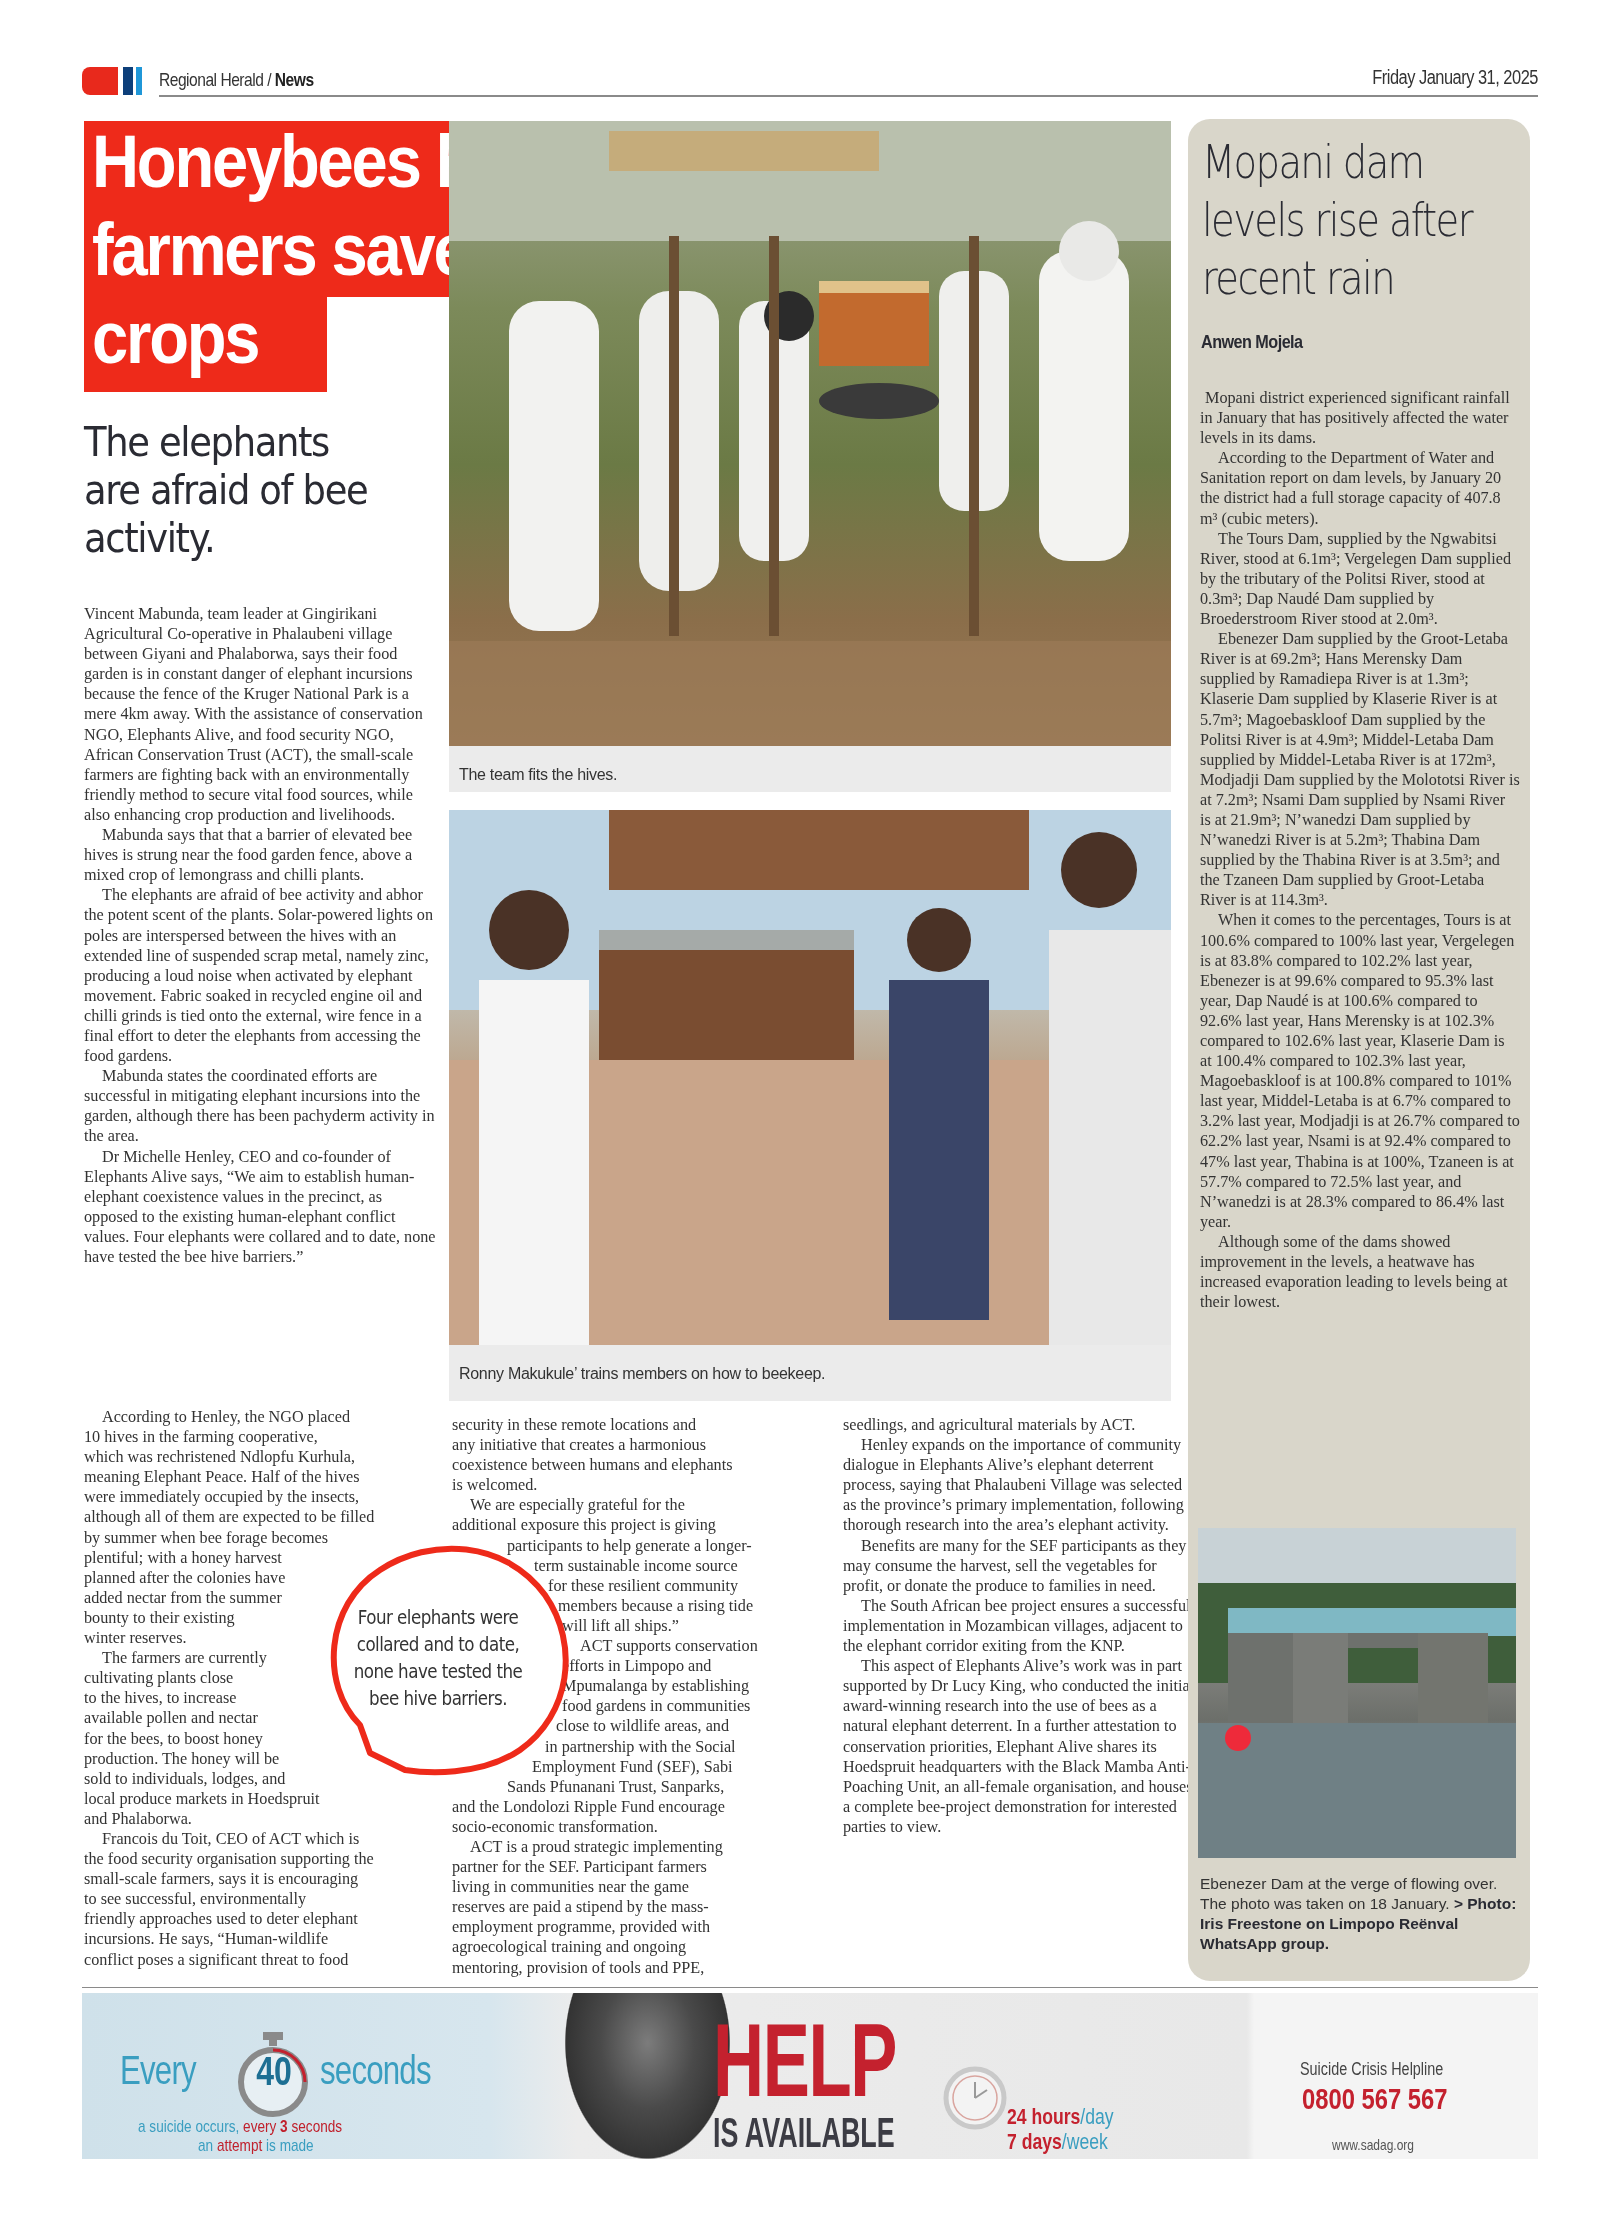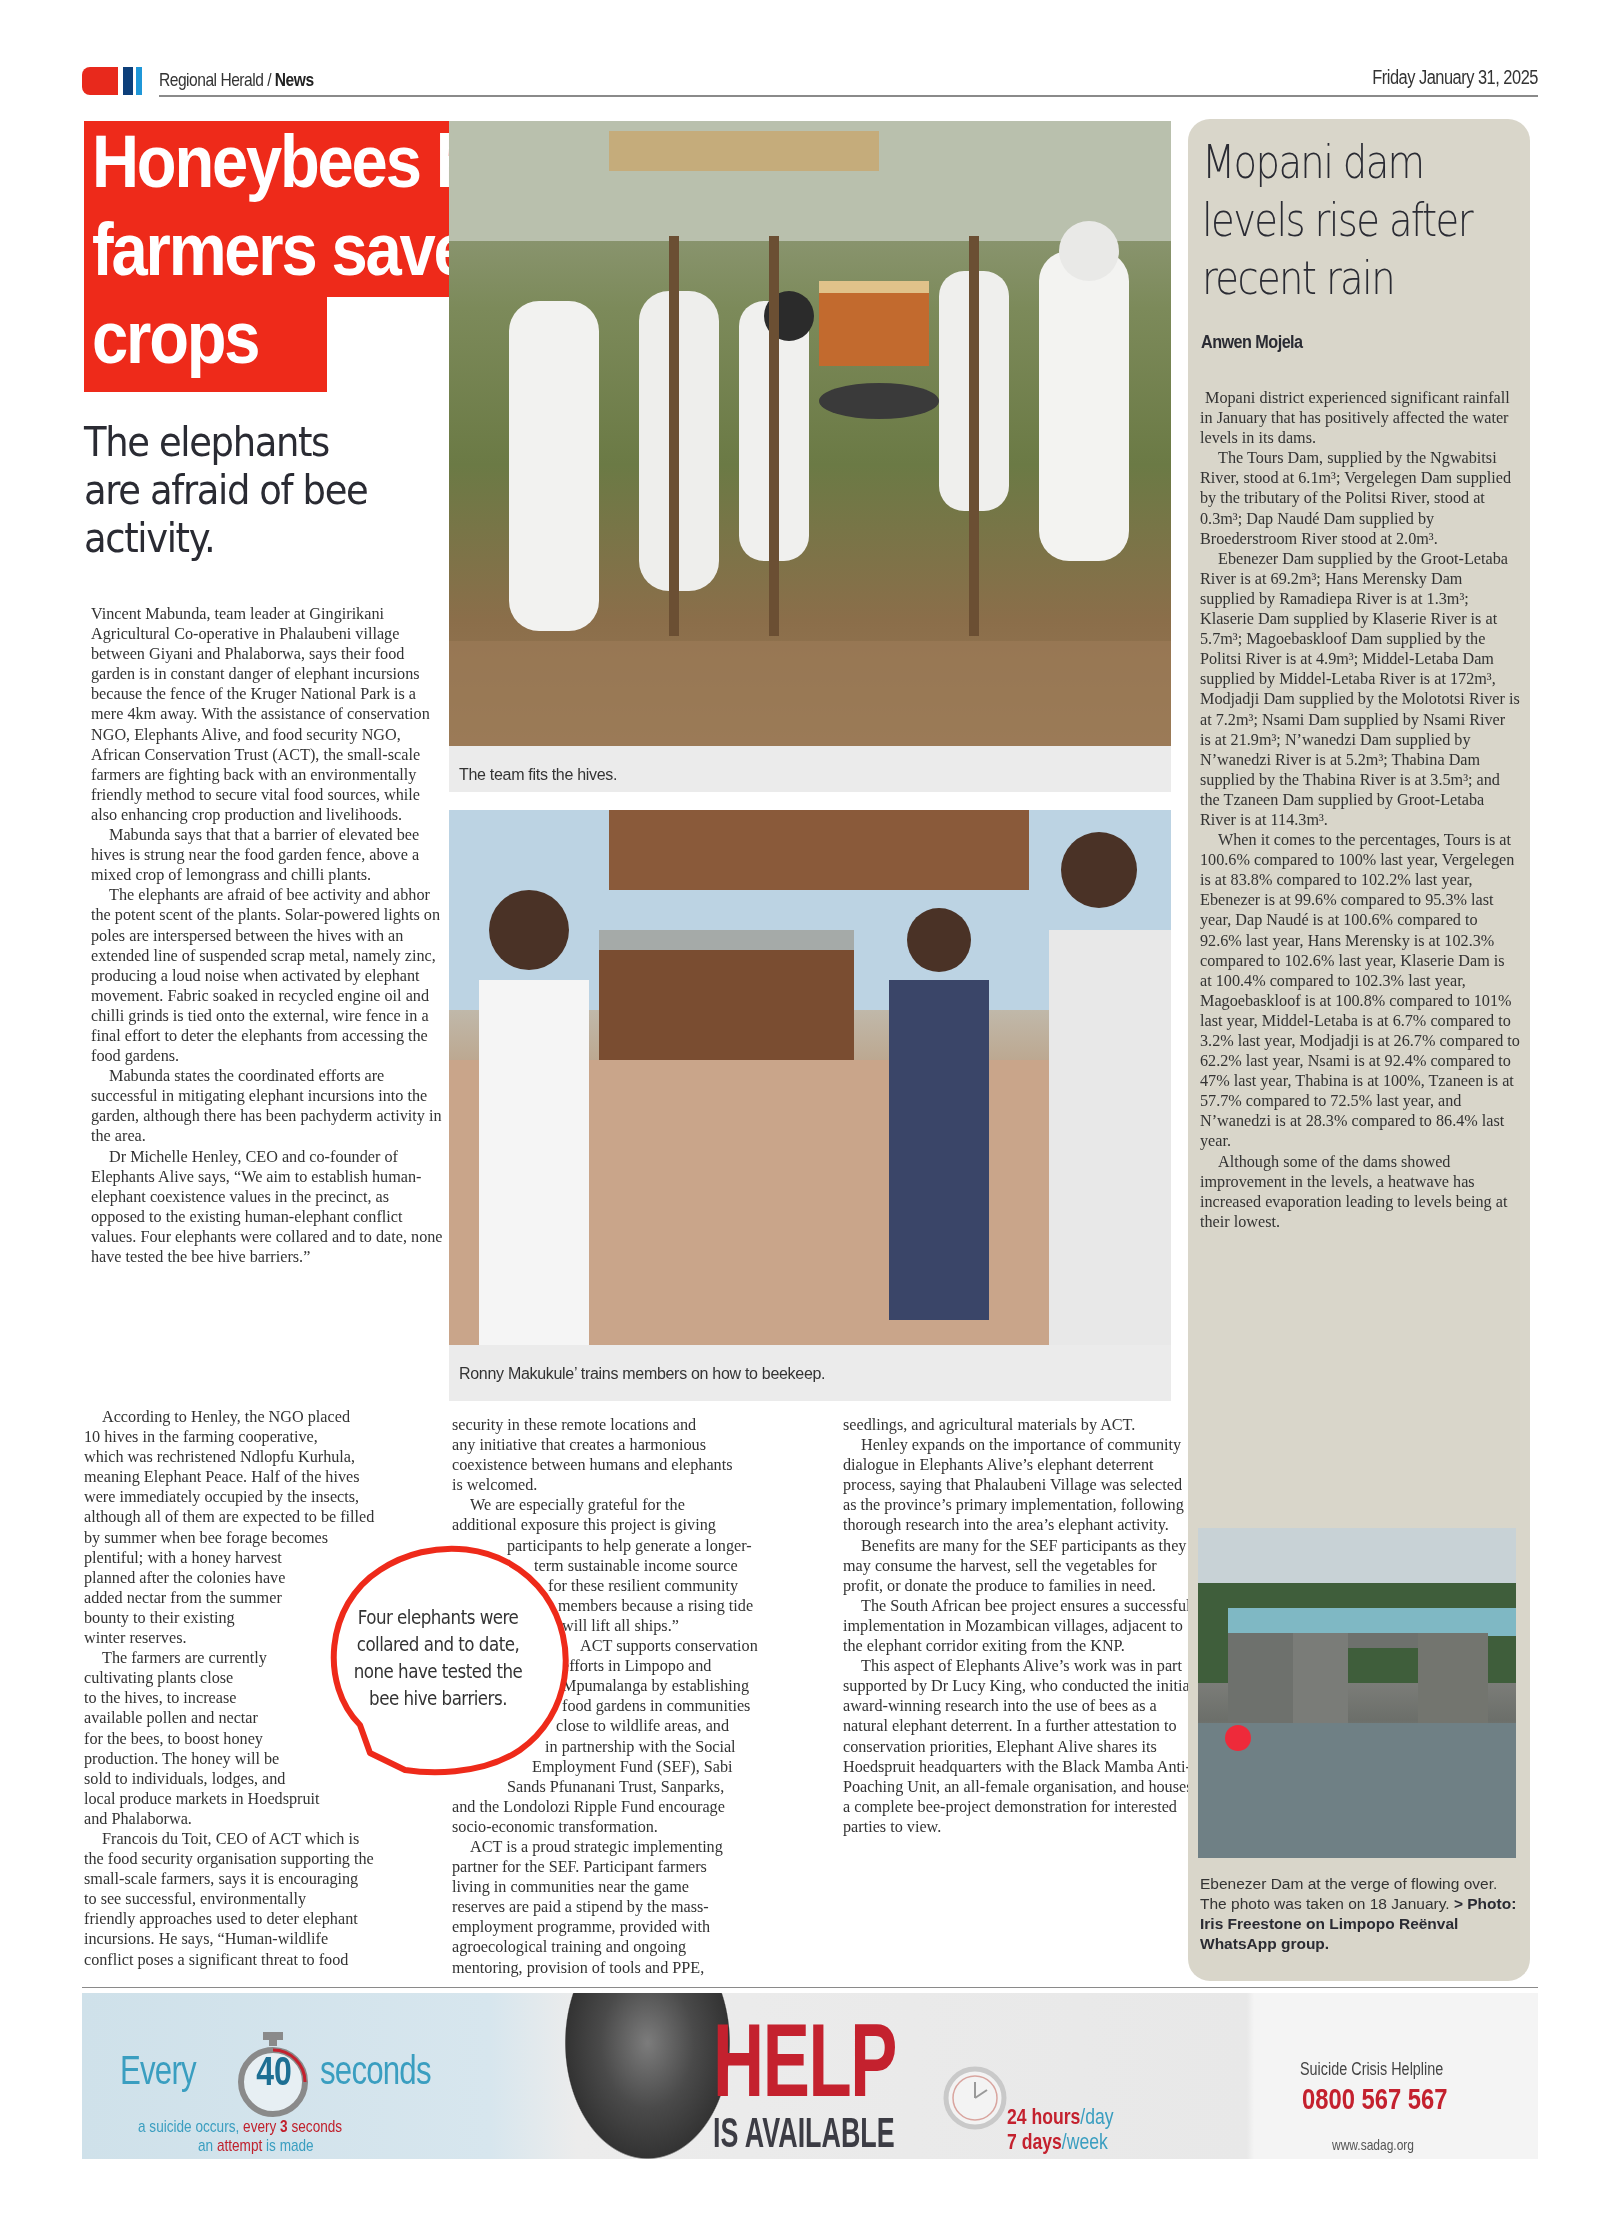--- a/index.html
+++ b/index.html
@@ -20,21 +20,21 @@
   .hl-block { position: absolute; background: #ee2a1a; }
   .hl-text { position: absolute; left: 92px; top: 118px; width: 420px; font-family: "Liberation Sans", sans-serif; font-weight: bold; color: #fff; font-size: 74px; line-height: 88px; letter-spacing: -2.5px; transform: scaleX(0.88); transform-origin: left top; }
   .hl-line { display: block; white-space: nowrap; }
 
   .deck { position: absolute; left: 84px; top: 418px; width: 320px; font-family: "DejaVu Sans", sans-serif; font-size: 41px; line-height: 48px; color: #2a2b33; letter-spacing: -1.5px; transform: scaleX(0.9); transform-origin: left top; }
 
   
   .col { position: absolute; font-size: 16.2px; line-height: 20.1px; color: #333; text-align: left; }
   .col p { text-indent: 18px; }
   .col p.noindent { text-indent: 0; }
-  .col1 { left: 84px; top: 604px; width: 355px; margin-left: 7px; }
+  .col1 { left: 84px; top: 604px; width: 355px; }
   .col1b { left: 84px; top: 1407px; width: 360px; }
   .col2 { left: 452px; top: 1415px; width: 355px; }
   .col3 { left: 823px; top: 1415px; width: 355px; margin-left: 20px; }
 
   
   .photo { position: absolute; overflow: hidden; }
   .photo1 { left: 449px; top: 121px; width: 722px; height: 625px; background: linear-gradient(180deg, #9fa58f 0%, #7c8a5a 30%, #6b7a45 55%, #8b6e4a 80%, #9a7b58 100%); }
   .cap-box { position: absolute; background: #ebebeb; font-family: "Liberation Sans", sans-serif; font-size: 16px; color: #333; padding: 20px 10px 0 10px; letter-spacing: -0.3px; }
   .cap1 { left: 449px; top: 746px; width: 722px; height: 46px; }
   .photo2 { left: 449px; top: 810px; width: 722px; height: 535px; background: linear-gradient(180deg, #a9cbe6 0%, #c7d6d6 20%, #b99a7c 55%, #c9a68b 80%, #b38d73 100%); }
@@ -221,20 +221,21 @@
   <p>Benefits are many for the SEF participants as they may consume the harvest, sell the vegetables for profit, or donate the produce to families in need.</p>
   <p>The South African bee project ensures a successful implementation in Mozambican villages, adjacent to the elephant corridor exiting from the KNP.</p>
   <p>This aspect of Elephants Alive’s work was in part supported by Dr Lucy King, who conducted the initial award-winning research into the use of bees as a natural elephant deterrent. In a further attestation to conservation priorities, Elephant Alive shares its Hoedspruit headquarters with the Black Mamba Anti-Poaching Unit, an all-female organisation, and houses a complete bee-project demonstration for interested parties to view.</p>
 </div>
 
 <div class="sidebar"></div>
 <h2 class="sb-title">Mopani dam levels rise after recent rain</h2>
 <div class="sb-byline">Anwen Mojela</div>
 <div class="sb-body">
   <p class="first">Mopani district experienced significant rainfall in January that has positively affected the water levels in its dams.</p>
+  <p>According to the Department of Water and Sanitation report on dam levels, by January 20 the district had a full storage capacity of 407.8 m³ (cubic meters).</p>
   <p>The Tours Dam, supplied by the Ngwabitsi River, stood at 6.1m³; Vergelegen Dam supplied by the tributary of the Politsi River, stood at 0.3m³; Dap Naudé Dam supplied by Broederstroom River stood at 2.0m³.</p>
   <p>Ebenezer Dam supplied by the Groot-Letaba River is at 69.2m³; Hans Merensky Dam supplied by Ramadiepa River is at 1.3m³; Klaserie Dam supplied by Klaserie River is at 5.7m³; Magoebaskloof Dam supplied by the Politsi River is at 4.9m³; Middel-Letaba Dam supplied by Middel-Letaba River is at 172m³, Modjadji Dam supplied by the Molototsi River is at 7.2m³; Nsami Dam supplied by Nsami River is at 21.9m³; N’wanedzi Dam supplied by N’wanedzi River is at 5.2m³; Thabina Dam supplied by the Thabina River is at 3.5m³; and the Tzaneen Dam supplied by Groot-Letaba River is at 114.3m³.</p>
   <p>When it comes to the percentages, Tours is at 100.6% compared to 100% last year, Vergelegen is at 83.8% compared to 102.2% last year, Ebenezer is at 99.6% compared to 95.3% last year, Dap Naudé is at 100.6% compared to 92.6% last year, Hans Merensky is at 102.3% compared to 102.6% last year, Klaserie Dam is at 100.4% compared to 102.3% last year, Magoebaskloof is at 100.8% compared to 101% last year, Middel-Letaba is at 6.7% compared to 3.2% last year, Modjadji is at 26.7% compared to 62.2% last year, Nsami is at 92.4% compared to 47% last year, Thabina is at 100%, Tzaneen is at 57.7% compared to 72.5% last year, and N’wanedzi is at 28.3% compared to 86.4% last year.</p>
   <p>Although some of the dams showed improvement in the levels, a heatwave has increased evaporation leading to levels being at their lowest.</p>
 </div>
 <div class="photo photo3" title="Ebenezer Dam spillway with red buoy on the water">
   <svg width="318" height="330" viewBox="0 0 318 330">
     <rect x="0" y="0" width="318" height="70" fill="#c8d2d6"></rect>
     <rect x="0" y="55" width="318" height="100" fill="#3f5e3b"></rect>
     <rect x="30" y="80" width="288" height="28" fill="#7fb8c4"></rect>

